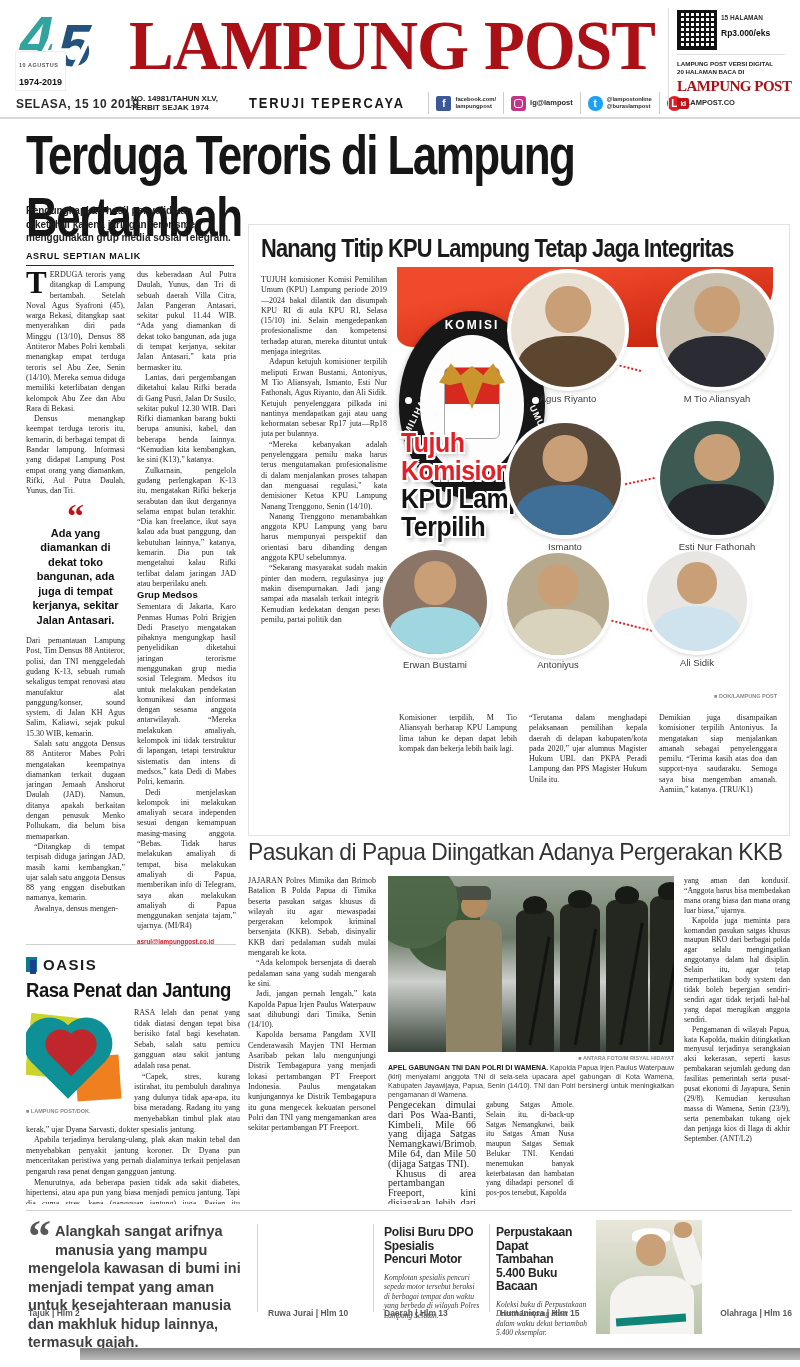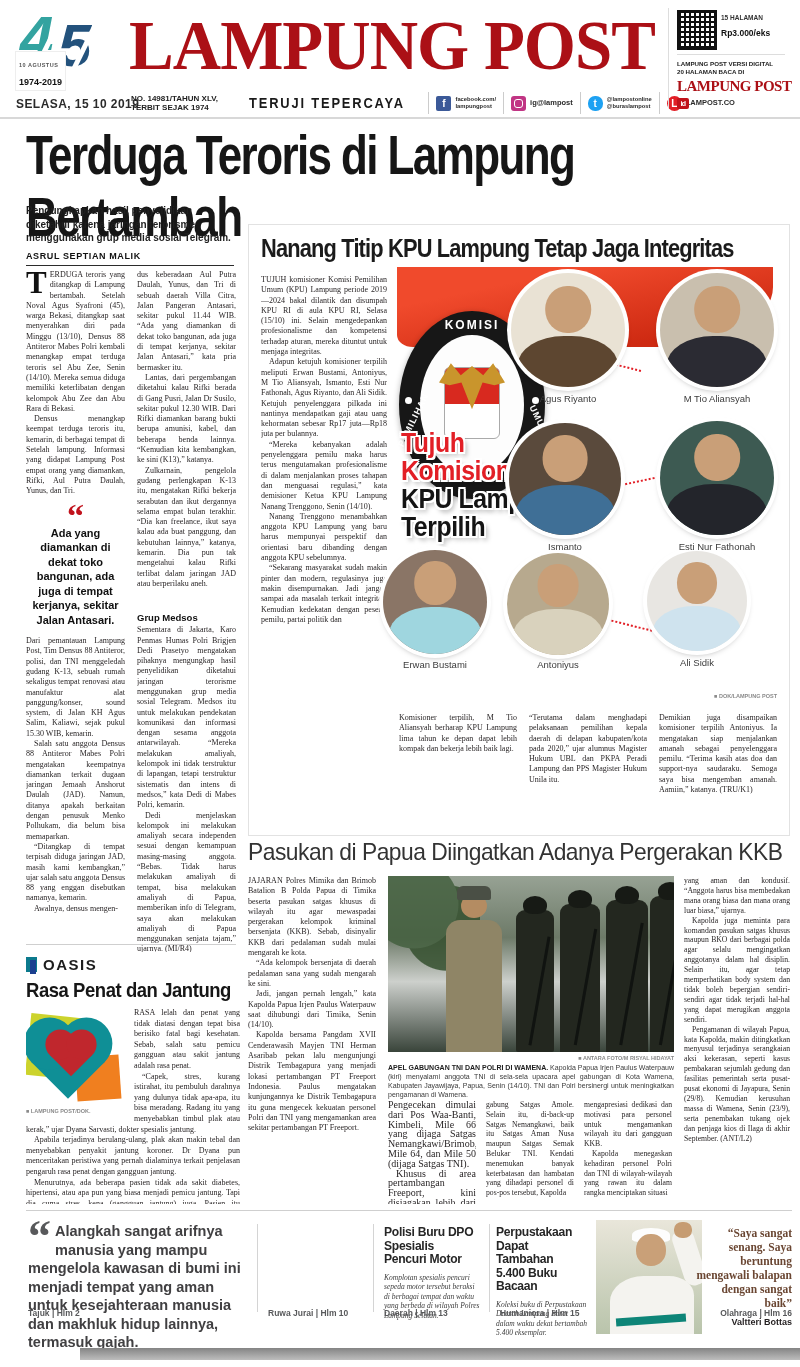--- a/index.html
+++ b/index.html
@@ -49,21 +49,21 @@
   .standfirst{left:26px;top:204px;width:208px;font:bold 10px/13.5px "Liberation Sans",sans-serif;color:#1f1f1f}
   .byline{left:26px;top:251px;width:208px;font:bold 9px "Liberation Sans",sans-serif;letter-spacing:.6px;color:#111;border-bottom:1.5px solid #2b2b2b;padding-bottom:4px}
   .bt{font-size:8px;line-height:10.3px;text-align:justify}
   .bt p{margin:0}
   .bt p + p{text-indent:8px}
   .colA{left:26px;top:270px;width:99px;height:682px;overflow:hidden}
   .colB{left:137px;top:270px;width:99px;height:682px;overflow:hidden}
   .dropcap{float:left;font-size:31px;line-height:25px;font-weight:bold;padding-right:3px;color:#111}
   .pq{margin:9px 1px;text-align:center;font:bold 11px/14.5px "Liberation Sans",sans-serif;color:#101010}
   .pq .qm{display:block;color:#c1121c;font:bold 34px/20px "Liberation Serif",serif;height:20px}
-  .subhead{font:bold 9.5px "Liberation Sans",sans-serif;margin:23px 0 2px;color:#111}
+  .subhead{font:bold 9.5px "Liberation Sans",sans-serif;margin:0 0 2px;color:#111}
   .email{display:block;margin-top:6px;font:bold 6.3px "Liberation Sans",sans-serif;color:#d0202a;text-align:left}
 
   
   .kpubox{left:248px;top:224px;width:540px;height:610px;border:1px solid #e2e2e2;background:#fff}
   .kpuhead{position:absolute;left:12px;top:8px;width:620px;font:800 26px/30px "Liberation Sans",sans-serif;letter-spacing:-1px;color:#1b1b1b;transform:scaleX(.84);transform-origin:0 0}
   .kpucol1{position:absolute;left:12px;top:50px;width:126px;height:545px;overflow:hidden}
   .kcol{position:absolute;top:488px;width:118px;height:116px;overflow:hidden}
   .flag{position:absolute;left:148px;top:42px;width:376px;height:80px;background:linear-gradient(168deg,#f04a2c 25%,#ce2a12 80%);border-radius:0 0 110px 16px/0 0 60px 12px;z-index:0}
   .kpulogo{position:absolute;left:150px;top:86px;width:146px;height:188px;background:#171717;border-radius:50%;z-index:1;box-shadow:0 2px 6px rgba(0,0,0,.3)}
   .kpulogo .inner{position:absolute;left:21px;top:24px;right:21px;bottom:24px;background:#fdfdfd;border-radius:50%}
@@ -199,21 +199,21 @@
     </div>
   </div>
   <div class="abs mast-rule"></div>
 
   <div class="abs headline">Terduga Teroris di Lampung Bertambah</div>
   <div class="abs standfirst">Pengungkapkan hasil penyelidikan diketahui karena jaringan terorisme menggunakan grup media sosial Telegram.</div>
   <div class="abs byline">ASRUL SEPTIAN MALIK</div>
 
   <div class="abs colA bt">
     <p><span class="dropcap">T</span><span>ERDUGA teroris yang ditangkap di Lampung bertambah. Setelah Noval Agus Syafroni (45), warga Bekasi, ditangkap saat menyerahkan diri pada Minggu (13/10), Densus 88 Antiteror Mabes Polri kembali menangkap empat terduga teroris sel Abu Zee, Senin (14/10). Mereka semua diduga memiliki keterlibatan dengan kelompok Abu Zee dan Abu Rara di Bekasi.</span></p>
-    <p>Densus menangkap keempat terduga teroris itu, kemarin, di berbagai tempat di Setelah lampung. Informasi yang didapat Lampung Post empat orang yang diamankan, Rifki, Aul Putra Daulah, Yunus, dan Tri.</p>
+    <p>Densus menangkap keempat terduga teroris itu, kemarin, di berbagai tempat di Bandar lampung. Informasi yang didapat Lampung Post empat orang yang diamankan, Rifki, Aul Putra Daulah, Yunus, dan Tri.</p>
     <div class="pq">
       <span class="qm">“</span>
       <span>Ada yang diamankan di dekat toko bangunan, ada juga di tempat kerjanya, sekitar Jalan Antasari.</span>
     </div>
     <p>Dari pemantauan Lampung Post, Tim Densus 88 Antiteror, polisi, dan TNI menggeledah gudang K-13, sebuah rumah sekaligus tempat renovasi atau manufaktur alat panggung/konser, sound system, di Jalan KH Agus Salim, Kaliawi, sejak pukul 15.30 WIB, kemarin.</p>
     <p>Salah satu anggota Densus 88 Antiteror Mabes Polri mengatakan keempatnya diamankan terkait dugaan jaringan Jemaah Anshorut Daulah (JAD). Namun, ditanya apakah berkaitan dengan penusuk Menko Polhukam, dia belum bisa memaparkan.</p>
     <p>“Ditangkap di tempat terpisah diduga jaringan JAD, masih kami kembangkan,” ujar salah satu anggota Densus 88 yang enggan disebutkan namanya, kemarin.</p>
     <p>Awalnya, densus mengen-</p>
   </div>
 
@@ -332,24 +332,20 @@
   <div class="abs pcredit">■ ANTARA FOTO/M RISYAL HIDAYAT</div>
   <div class="abs pcap"><b>APEL GABUNGAN TNI DAN POLRI DI WAMENA.</b><span> Kapolda Papua Irjen Paulus Waterpauw (kiri) menyalami anggota TNI di sela-sela upacara apel gabungan di Kota Wamena, Kabupaten Jayawijaya, Papua, Senin (14/10). TNI dan Polri bersinergi untuk meningkatkan pengamanan di Wamena.</span></div>
 
   <div class="abs pcol2 bt">
     <p>Pengecekan dimulai dari Pos Waa-Banti, Kimbeli, Mile 66 yang dijaga Satgas Nemangkawi/Brimob, Mile 64, dan Mile 50 (dijaga Satgas TNI).</p>
     <p>Khusus di area pertambangan Freeport, kini disiagakan lebih dari 800 personel Brimob yang ter-</p>
   </div>
   <div class="abs pcol3 bt">
     <p>gabung Satgas Amole. Selain itu, di-back-up Satgas Nemangkawi, baik itu Satgas Aman Nusa maupun Satgas Semak Belukar TNI. Kendati menemukan banyak keterbatasan dan hambatan yang dihadapi personel di pos-pos tersebut, Kapolda</p>
   </div>
-  <div class="abs pcol4 bt">
-    <p>mengapresiasi dedikasi dan motivasi para personel untuk mengamankan wilayah itu dari gangguan KKB.</p>
-    <p>Kapolda menegaskan kehadiran personel Polri dan TNI di wilayah-wilayah yang rawan itu dalam rangka menciptakan situasi</p>
-  </div>
   <div class="abs pcol5 bt">
     <p>yang aman dan kondusif. “Anggota harus bisa membedakan mana orang biasa dan mana orang luar biasa,” ujarnya.</p>
     <p>Kapolda juga meminta para komandan pasukan satgas khusus maupun BKO dari berbagai polda agar selalu mengingatkan anggotanya dalam hal disiplin. Selain itu, agar tetap memperhatikan body system dan tidak boleh bepergian sendiri-sendiri agar tidak terjadi hal-hal yang dapat merugikan anggota sendiri.</p>
     <p>Pengamanan di wilayah Papua, kata Kapolda, makin ditingkatkan menyusul terjadinya serangkaian aksi kekerasan, seperti kasus pembakaran sejumlah gedung dan fasilitas pemerintah serta pusat-pusat ekonomi di Jayapura, Senin (29/8). Kemudian kerusuhan massa di Wamena, Senin (23/9), serta penembakan tukang ojek dan penjaga kios di Ilaga di akhir September. (ANT/L2)</p>
   </div>
 
   <div class="abs oasis-rule"></div>
   <div class="abs oasis-head">
     <span class="oic"></span>
     <span>OASIS</span>
@@ -395,20 +391,16 @@
   <div class="abs pref" style="left:500px">Humaniora | Hlm 15</div>
 
   <div class="abs bphoto">
     <div class="bsuit"></div>
     <div class="barm"></div>
     <div class="bfist"></div>
     <div class="bcap"></div>
     <div class="bhead"></div>
     <div class="bstripe"></div>
   </div>
-  <div class="abs bq2">
-    <span>“Saya sangat senang. Saya beruntung mengawali balapan dengan sangat baik”</span>
-    <div class="nm">Valtteri Bottas</div>
-  </div>
   <div class="abs pref" style="left:700px;width:92px;text-align:right">Olahraga | Hlm 16</div>
 
   <div class="abs graybar"></div>
 </div>
 
 </body></html>

